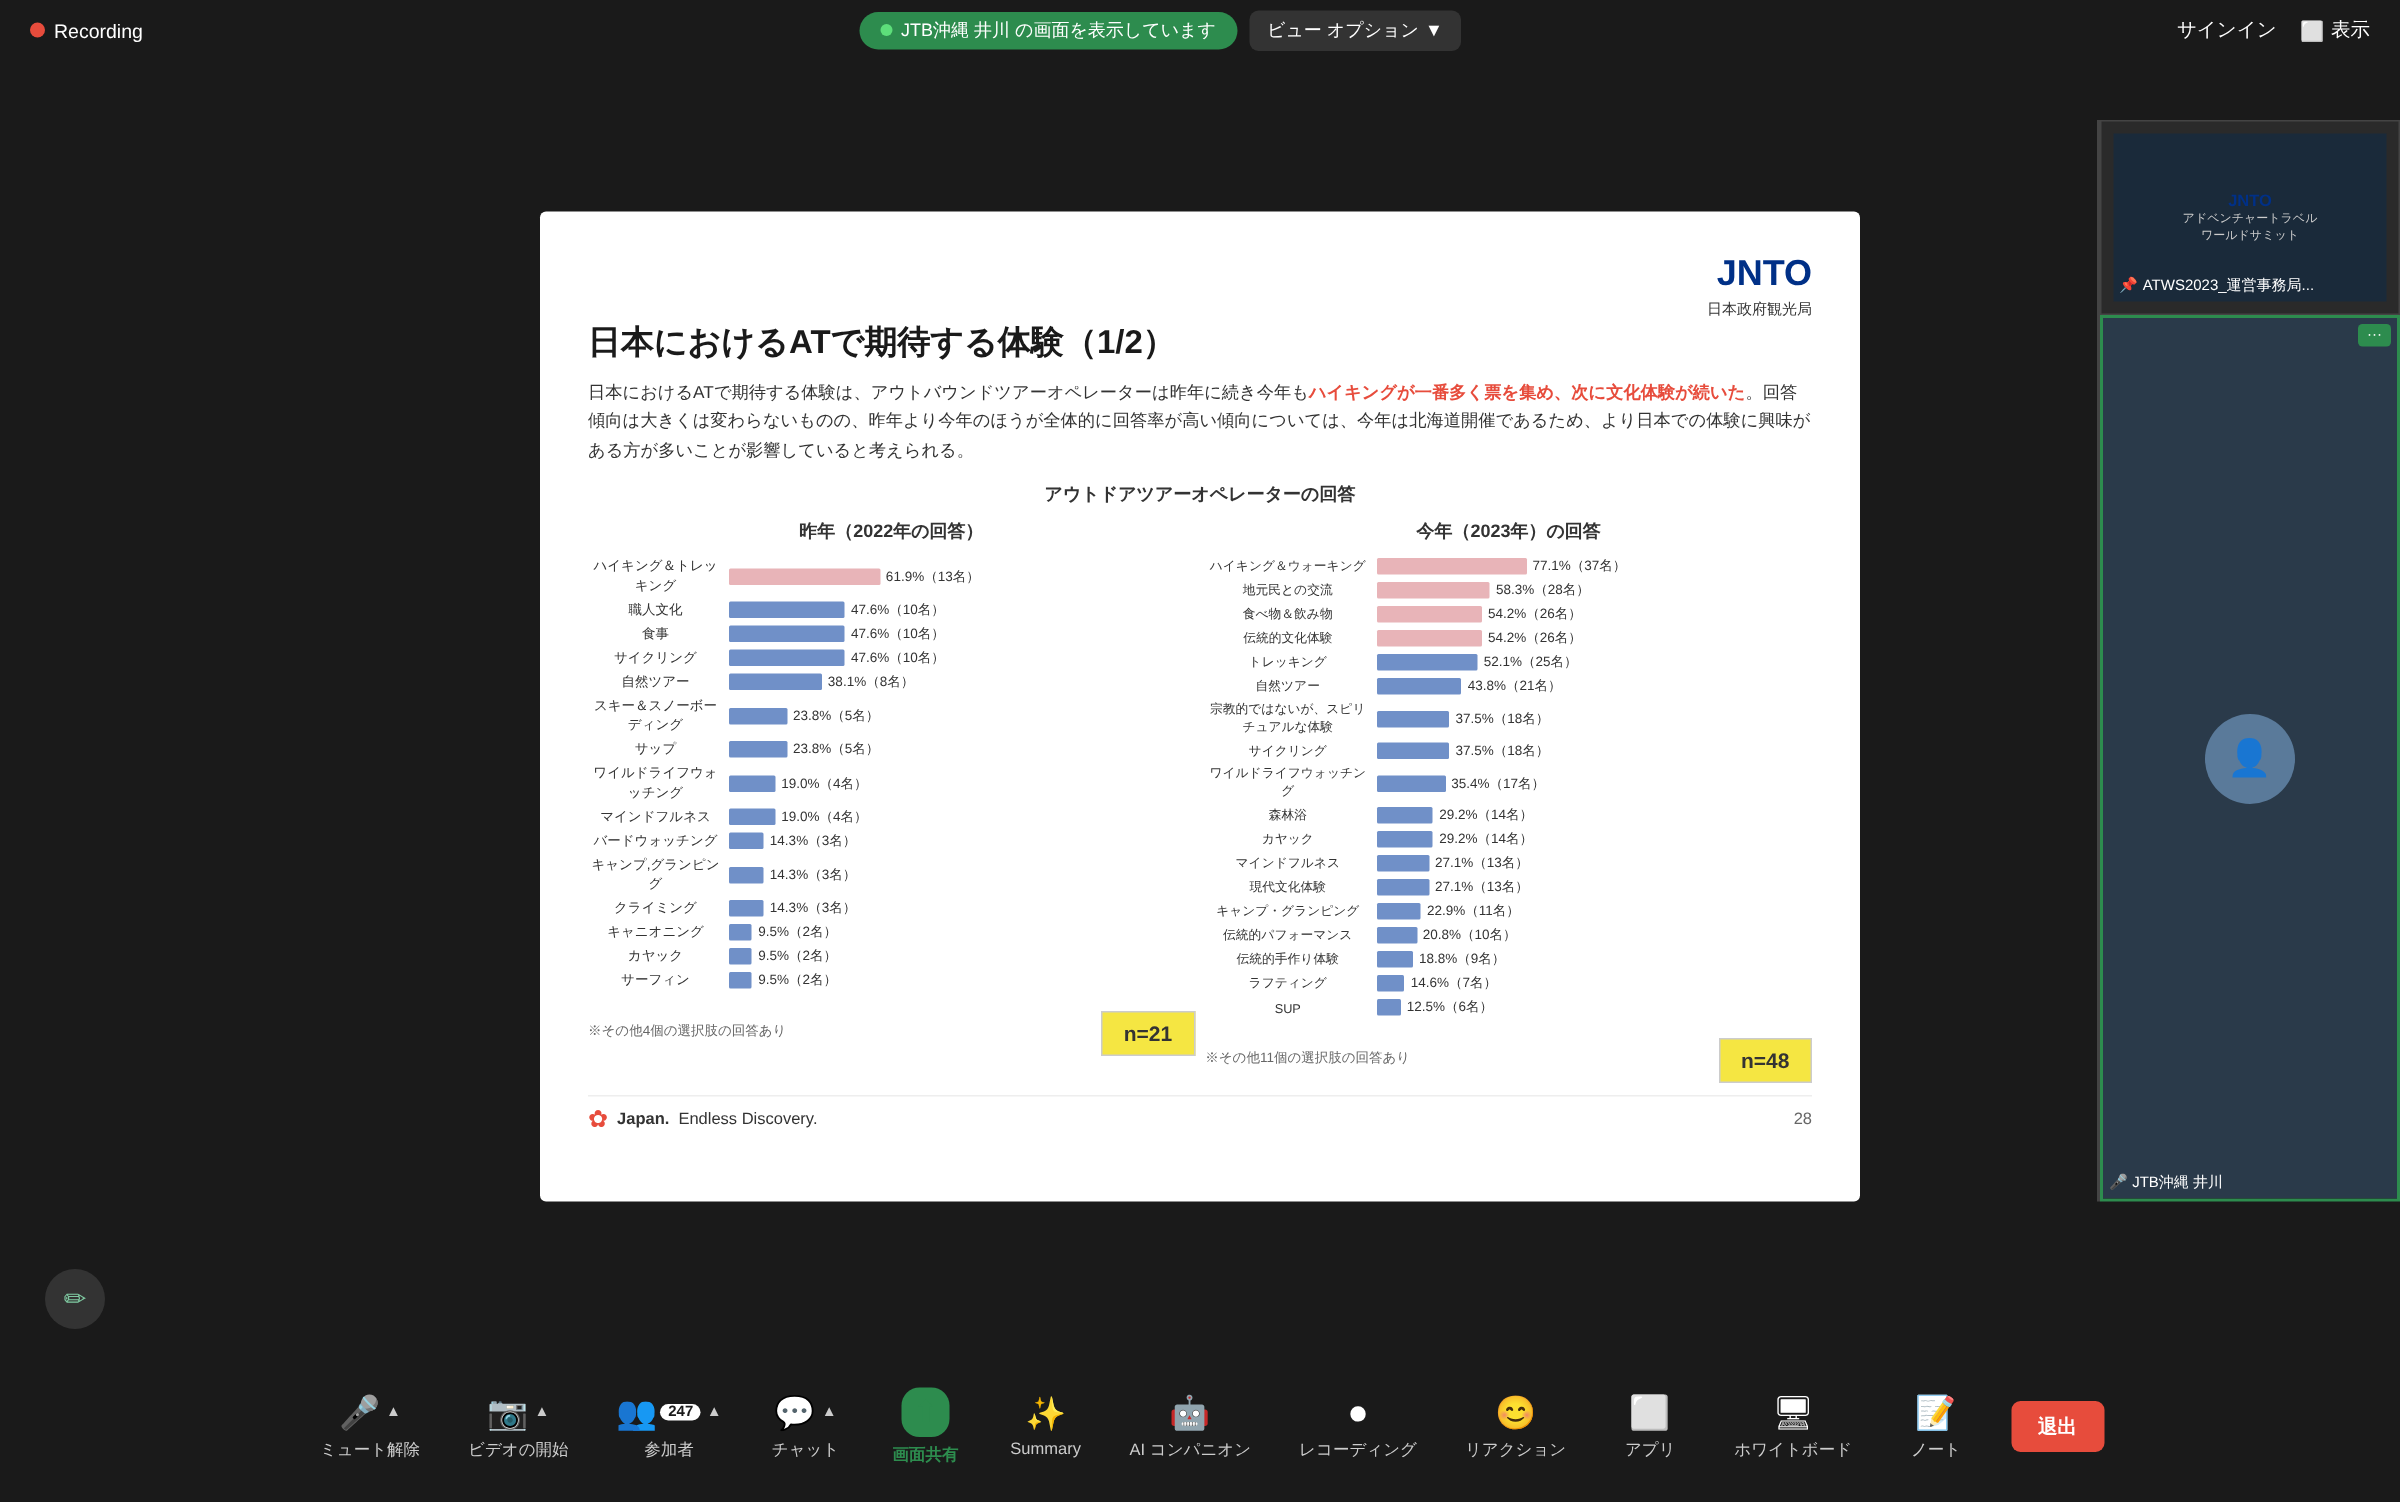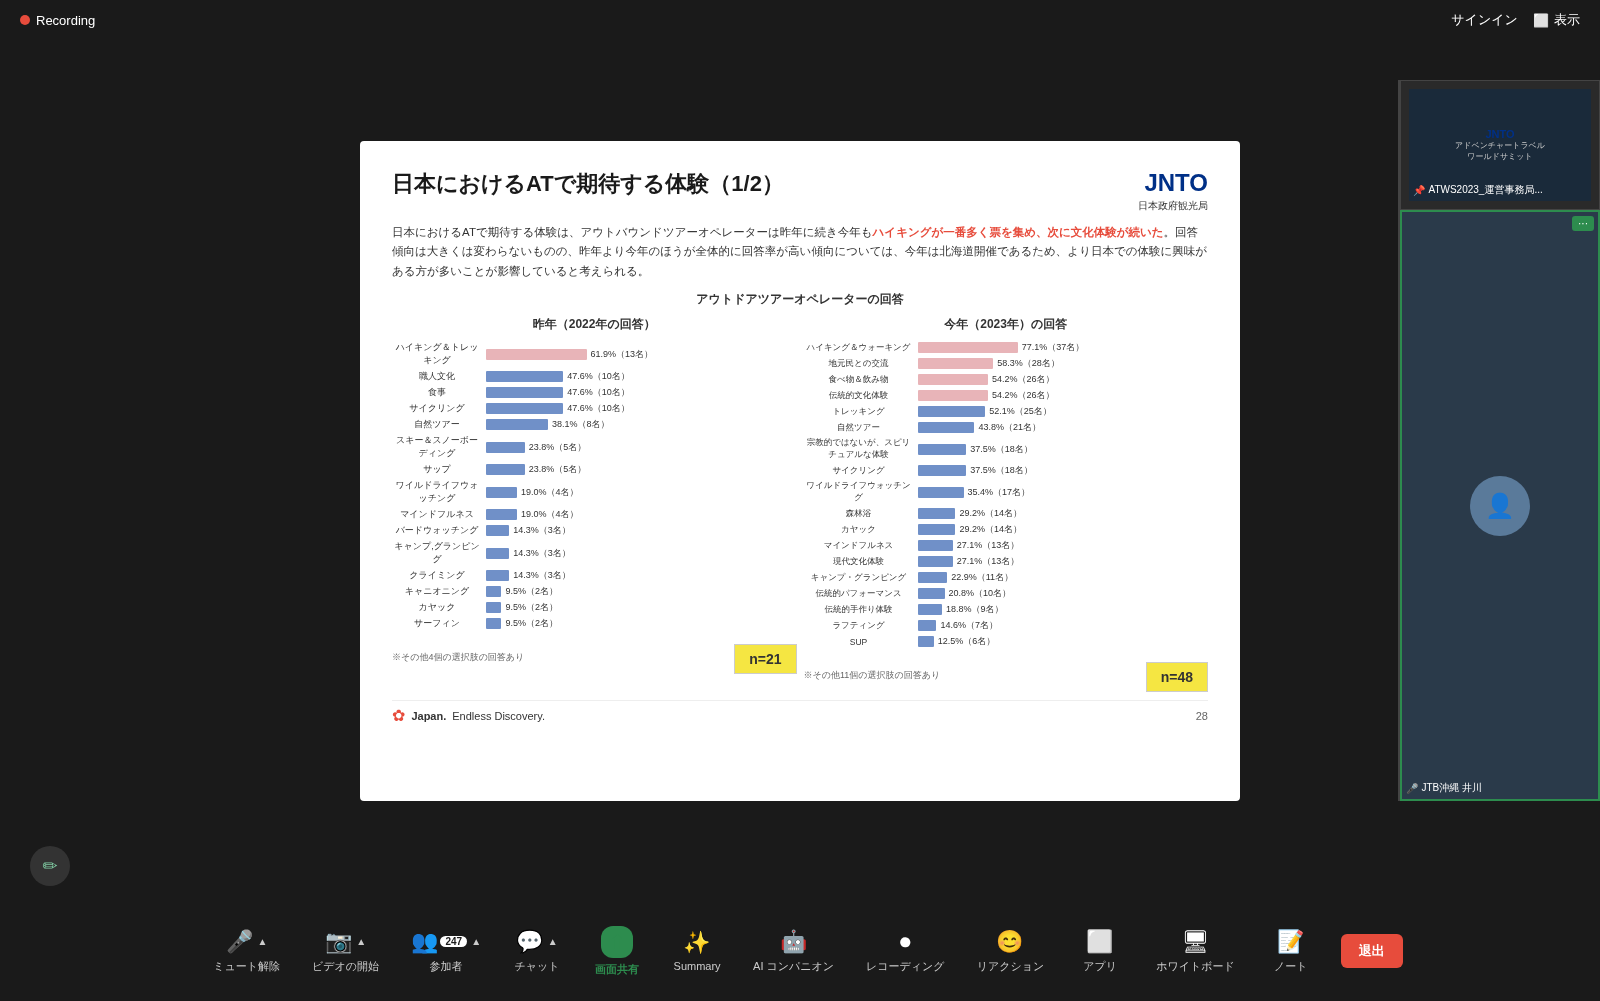--- a/index.html
+++ b/index.html
@@ -114,20 +114,21 @@
     .slide-header {
       display: flex;
       justify-content: space-between;
       align-items: flex-start;
       margin-bottom: 10px;
     }
     .slide-title {
       font-size: 22px;
       font-weight: bold;
       color: #1a1a1a;
+      margin-top: 44px;
     }
     .jnto-logo {
       display: flex;
       flex-direction: column;
       align-items: flex-end;
       gap: 2px;
     }
     .jnto-text {
       font-size: 24px;
       font-weight: bold;
@@ -417,20 +418,30 @@
     }
   </style>
 </head>
 <body>
 
 <div class="top-bar">
   <div class="recording-indicator">
     <div class="rec-dot"></div>
     <span>Recording</span>
   </div>
+  <div class="top-center">
+    <div class="screen-share-badge">
+      <div class="badge-dot"></div>
+      <span>JTB沖縄 井川 の画面を表示しています</span>
+    </div>
+    <button class="view-options-btn">
+      <span>ビュー オプション</span>
+      <span>▼</span>
+    </button>
+  </div>
   <div class="top-right">
     <span class="sign-in-btn">サインイン</span>
     <span class="display-btn">
       <span>⬜</span>
       <span>表示</span>
     </span>
   </div>
 </div>
 
 <div class="main-area">

